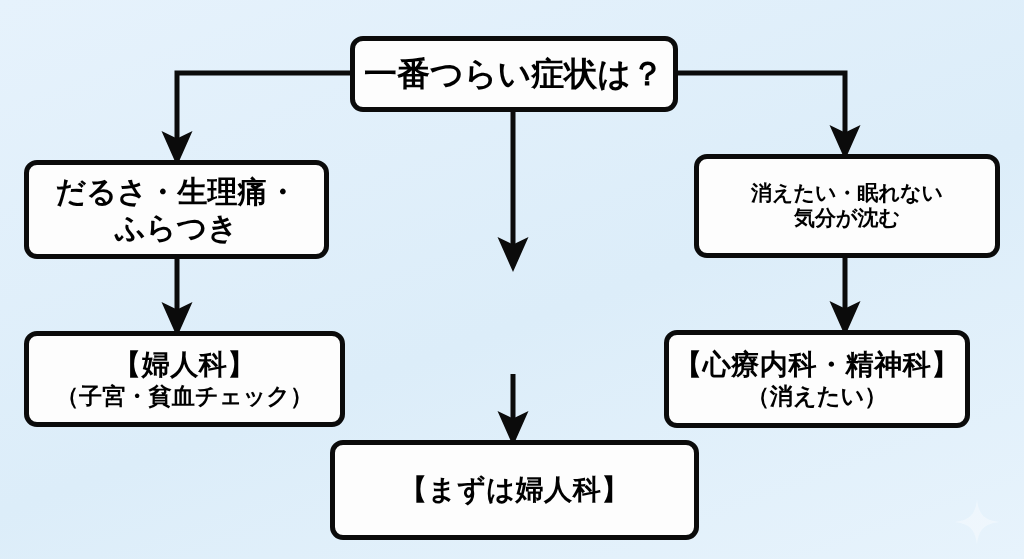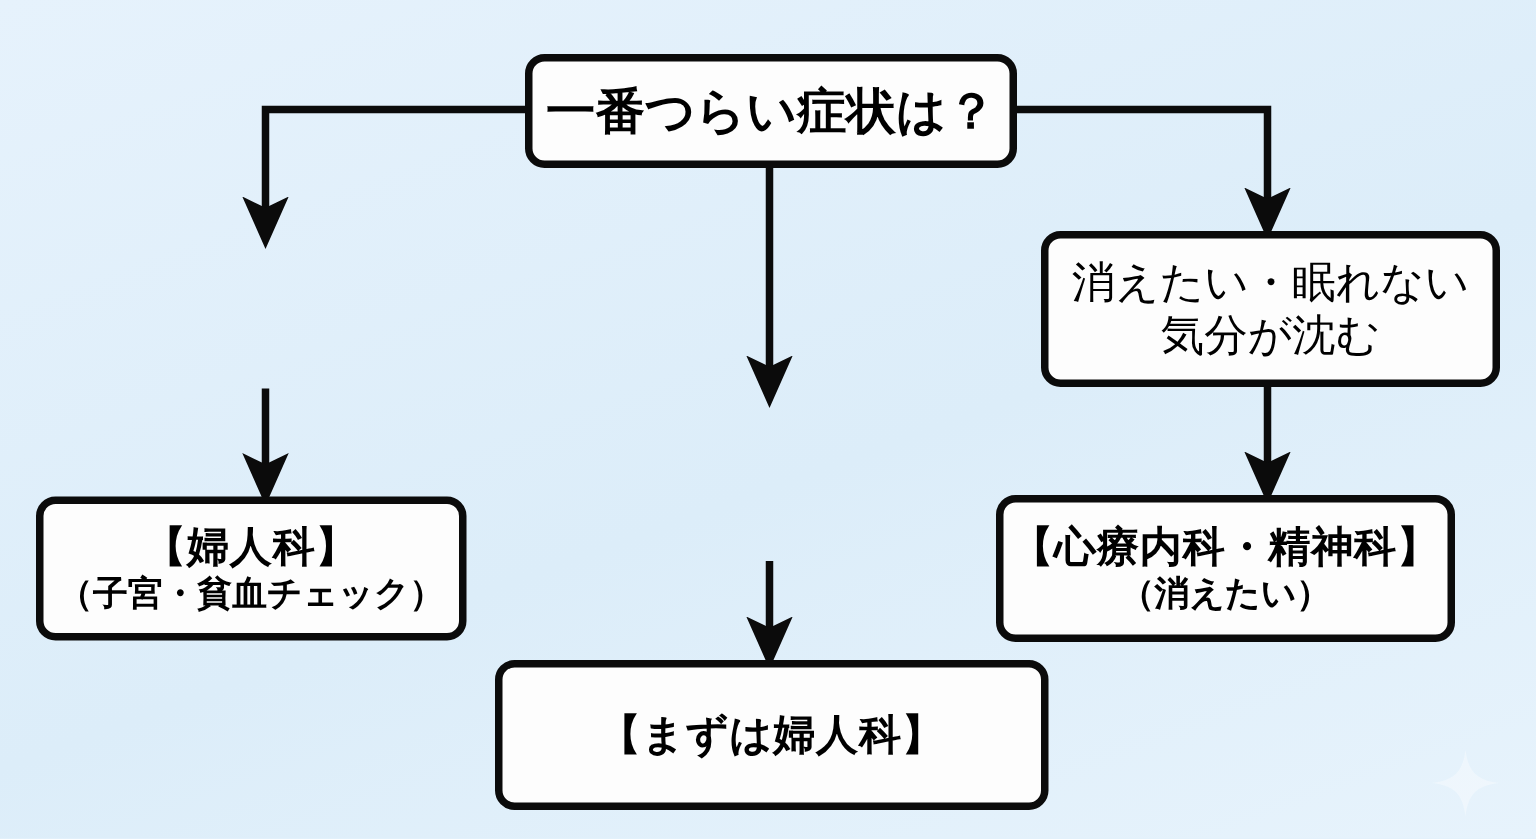--- a/index.html
+++ b/index.html
@@ -82,21 +82,21 @@
     left: 24px;
     top: 160px;
     width: 305px;
     height: 99px;
     font-size: 30px;
     font-weight: bold;
   }
   #node-left-result {
     left: 24px;
     top: 331px;
-    width: 287px;
+    width: 321px;
     height: 96px;
     font-size: 27px;
   }
   #node-mid-symptom {
     left: 357px;
     top: 266px;
     width: 312px;
     height: 108px;
     font-size: 31px;
     font-weight: bold;
@@ -106,22 +106,22 @@
     top: 440px;
     width: 369px;
     height: 100px;
     font-size: 27px;
   }
   #node-right-symptom {
     left: 694px;
     top: 154px;
     width: 306px;
     height: 104px;
-    font-size: 29px;
-    font-weight: normal;
+    font-size: 21px;
+    font-weight: bold;
   }
   #node-right-result {
     left: 664px;
     top: 330px;
     width: 306px;
     height: 98px;
     font-size: 27px;
   }
 
   #node-left-result .title-line,
@@ -165,20 +165,24 @@
 
     <g>
       <path d="M845,258 L845,317" fill="none" stroke="#0b0b0b" stroke-width="5" marker-end="url(#arrow)"></path>
     </g>
   </svg>
 
   <div class="node" id="node-root">
     <span class="line">一番つらい症状は？</span>
   </div>
 
+  <div class="node" id="node-left-symptom">
+    <span class="line">だるさ・生理痛・</span>
+    <span class="line">ふらつき</span>
+  </div>
 
   <div class="node" id="node-left-result">
     <span class="line title-line">【婦人科】</span>
     <span class="line sub-line">（子宮・貧血チェック）</span>
   </div>
 
 
   <div class="node" id="node-mid-result">
     <span class="line title-line">【まずは婦人科】</span>
   </div>

